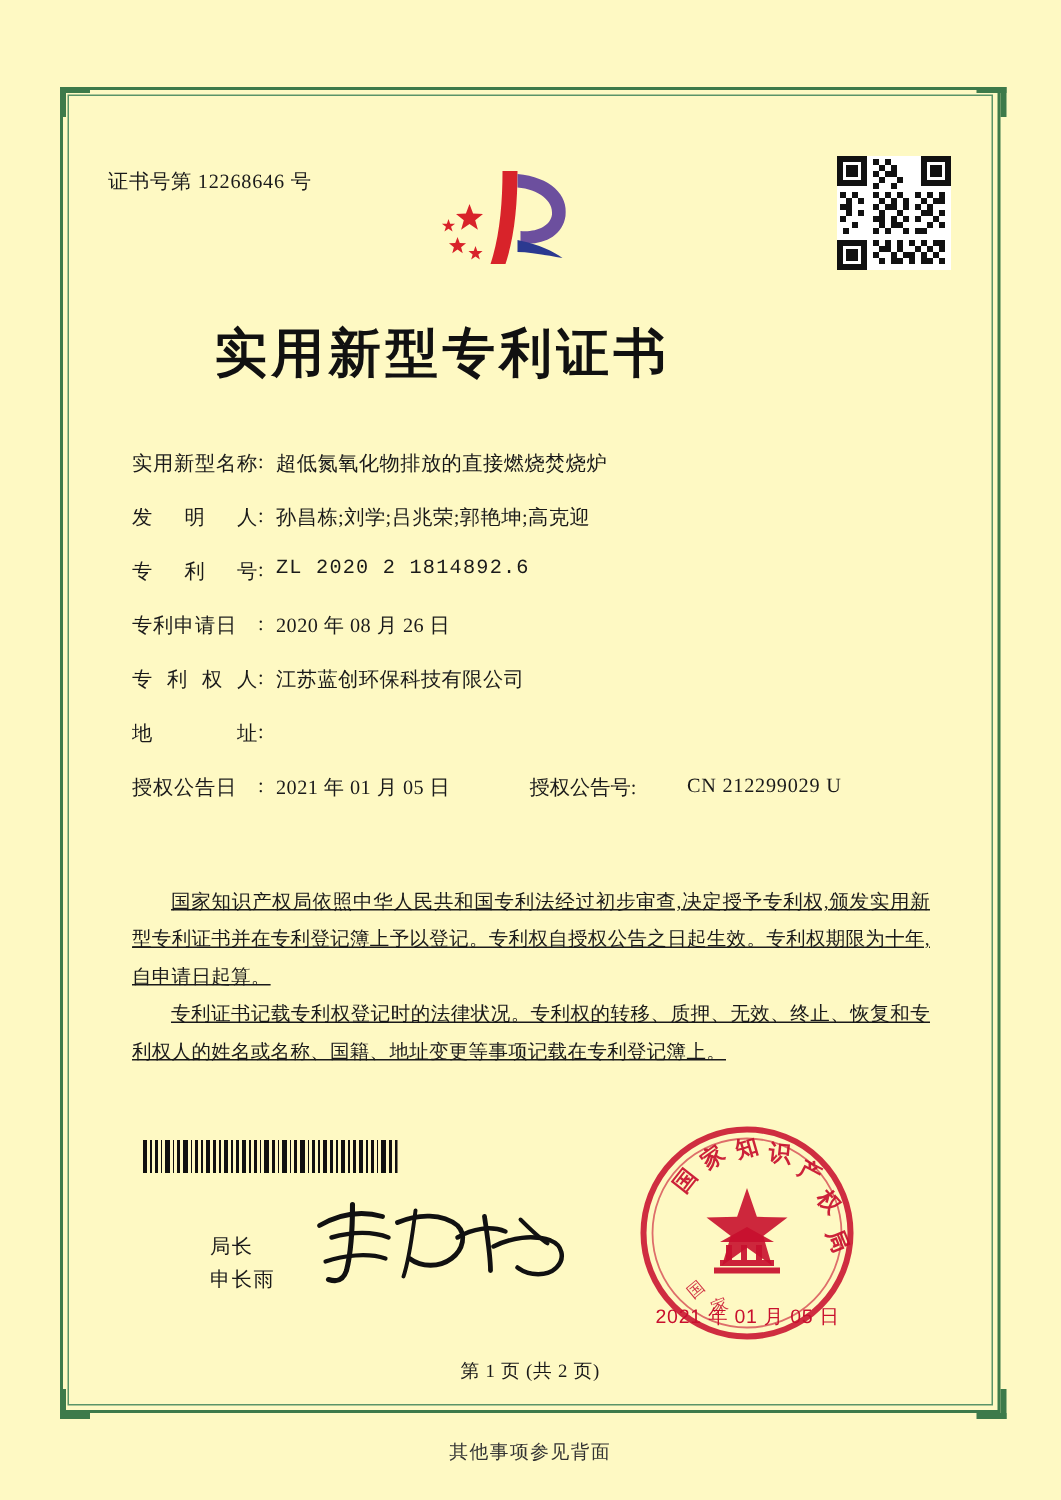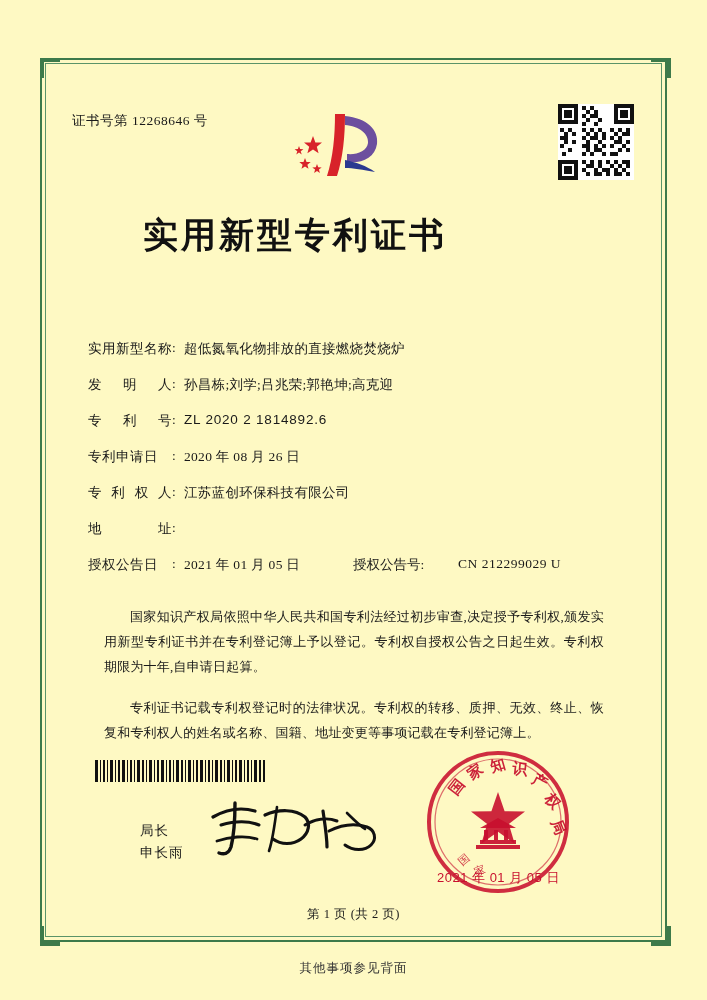--- a/index.html
+++ b/index.html
@@ -81,21 +81,20 @@
     font-weight: bold;
     letter-spacing: 3px;
     color: #111;
   }
 
   
   .fields {
     position: absolute;
     left: 88px; top: 300px;
     width: 540px;
-    margin-top: 40px;
   }
   .field-row {
     position: relative;
     height: 36px;
     font-size: 13.5px;
     white-space: nowrap;
   }
   .field-label {
     position: absolute;
     left: 0; top: 0;
@@ -111,21 +110,21 @@
   .field-colon {
     position: absolute;
     left: 84px; top: 0;
   }
   .field-value {
     position: absolute;
     left: 96px; top: 0;
     letter-spacing: 0.3px;
   }
   .field-value.mono-ish {
-    font-family: Liberation Sans, sans-serif;
+    font-family: Liberation Mono, monospace;
     letter-spacing: 0.8px;
   }
   .field-second-label {
     position: absolute;
     left: 265px; top: 0;
   }
   .field-second-value {
     position: absolute;
     left: 370px; top: 0;
     letter-spacing: 0.5px;
@@ -135,22 +134,23 @@
   .body-text {
     position: absolute;
     left: 88px; top: 588px;
     width: 532px;
     font-size: 13px;
     line-height: 25px;
     text-align: justify;
     letter-spacing: 0.2px;
   }
   .body-text p {
-    margin: 16px;
+    margin: 0;
     text-indent: 26px;
+    text-decoration: underline;
   }
 
   
   .barcode {
     position: absolute;
     left: 95px; top: 760px;
     width: 170px; height: 22px;
   }
 
   

